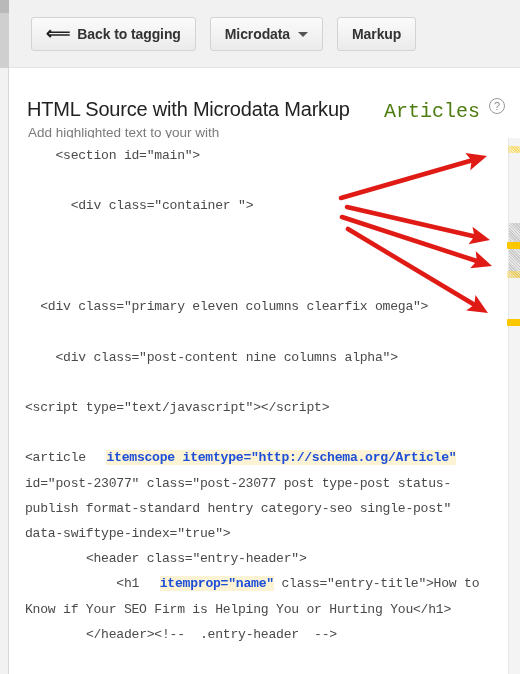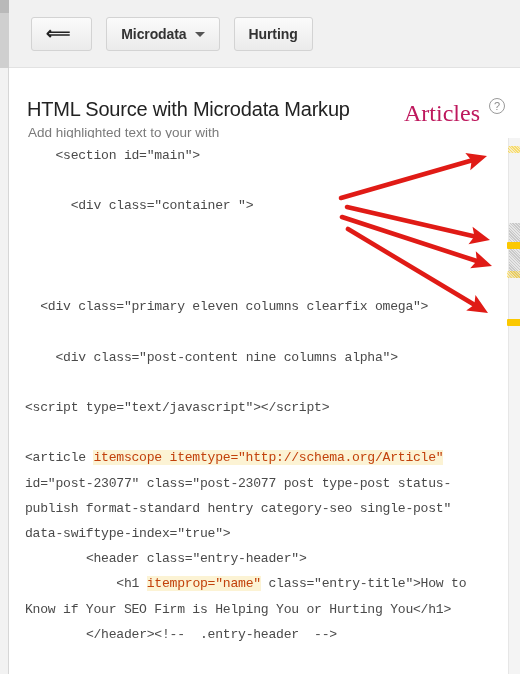--- a/index.html
+++ b/index.html
@@ -106,23 +106,23 @@
   }
   .card-subtitle {
     position: absolute; left: 17px; top: 37px;
     font-size: 13.5px;
     color: #7a7a7a;
     font-family: "Liberation Sans", sans-serif;
     white-space: nowrap;
   }
   .card-link {
     position: absolute; right: 42px; top: 12px;
-    font-size: 24px;
-    color: #be185d;
-    font-family: Liberation Serif, serif;
+    font-size: 20px;
+    color: #4d7c0f;
+    font-family: Liberation Mono, monospace;
     cursor: pointer;
     white-space: nowrap;
   }
   .help-icon {
     position: absolute; right: 17px; top: 10px;
     width: 16px; height: 16px;
     border: 1.3px solid #9a9a9a;
     border-radius: 50%;
     color: #8d8d8d;
     font-size: 11px;
@@ -152,22 +152,23 @@
     font-family: "Liberation Mono", "DejaVu Sans Mono", monospace;
     font-size: 13.1px;
     line-height: 25.2px;
     color: #4a4a4a;
     white-space: pre-wrap;
     word-break: break-word;
     letter-spacing: -0.25px;
   }
   .hl {
     background: #fcf3d4;
-    font-weight: normal;
-    color: #c2410c;
+    font-weight: bold;
+    color: #1d4ed8;
+    margin-left: 13px;
   }
 
   
   .scrollbar {
     position: absolute; right: 0; top: 70px;
     width: 16px; height: 536px;
   }
   .sb-track {
     position: absolute; left: 4px; top: 0;
     width: 12px; height: 536px;
@@ -210,30 +211,31 @@
   <div class="outer-left"></div>
   <div class="outer-left-dark"></div>
   <div class="outer-left-dark2"></div>
 
   <div class="toolbar-top-strip"></div>
   <div class="toolbar">
     <div class="btn-row">
 
       <div class="btn">
         <span class="back-arrow">⟸</span>
+        <span>Back to tagging</span>
       </div>
 
       <div class="btn">
         <span>Microdata</span>
         <span class="caret-down"></span>
       </div>
 
 
       <div class="btn">
-        <span>Hurting</span>
+        <span>Markup</span>
       </div>
 
     </div>
   </div>
 
   <div class="card">
 
     <div class="card-header">
       <div class="card-title">HTML Source with Microdata Markup</div>
       <div class="card-subtitle">Add highlighted text to your with</div>

